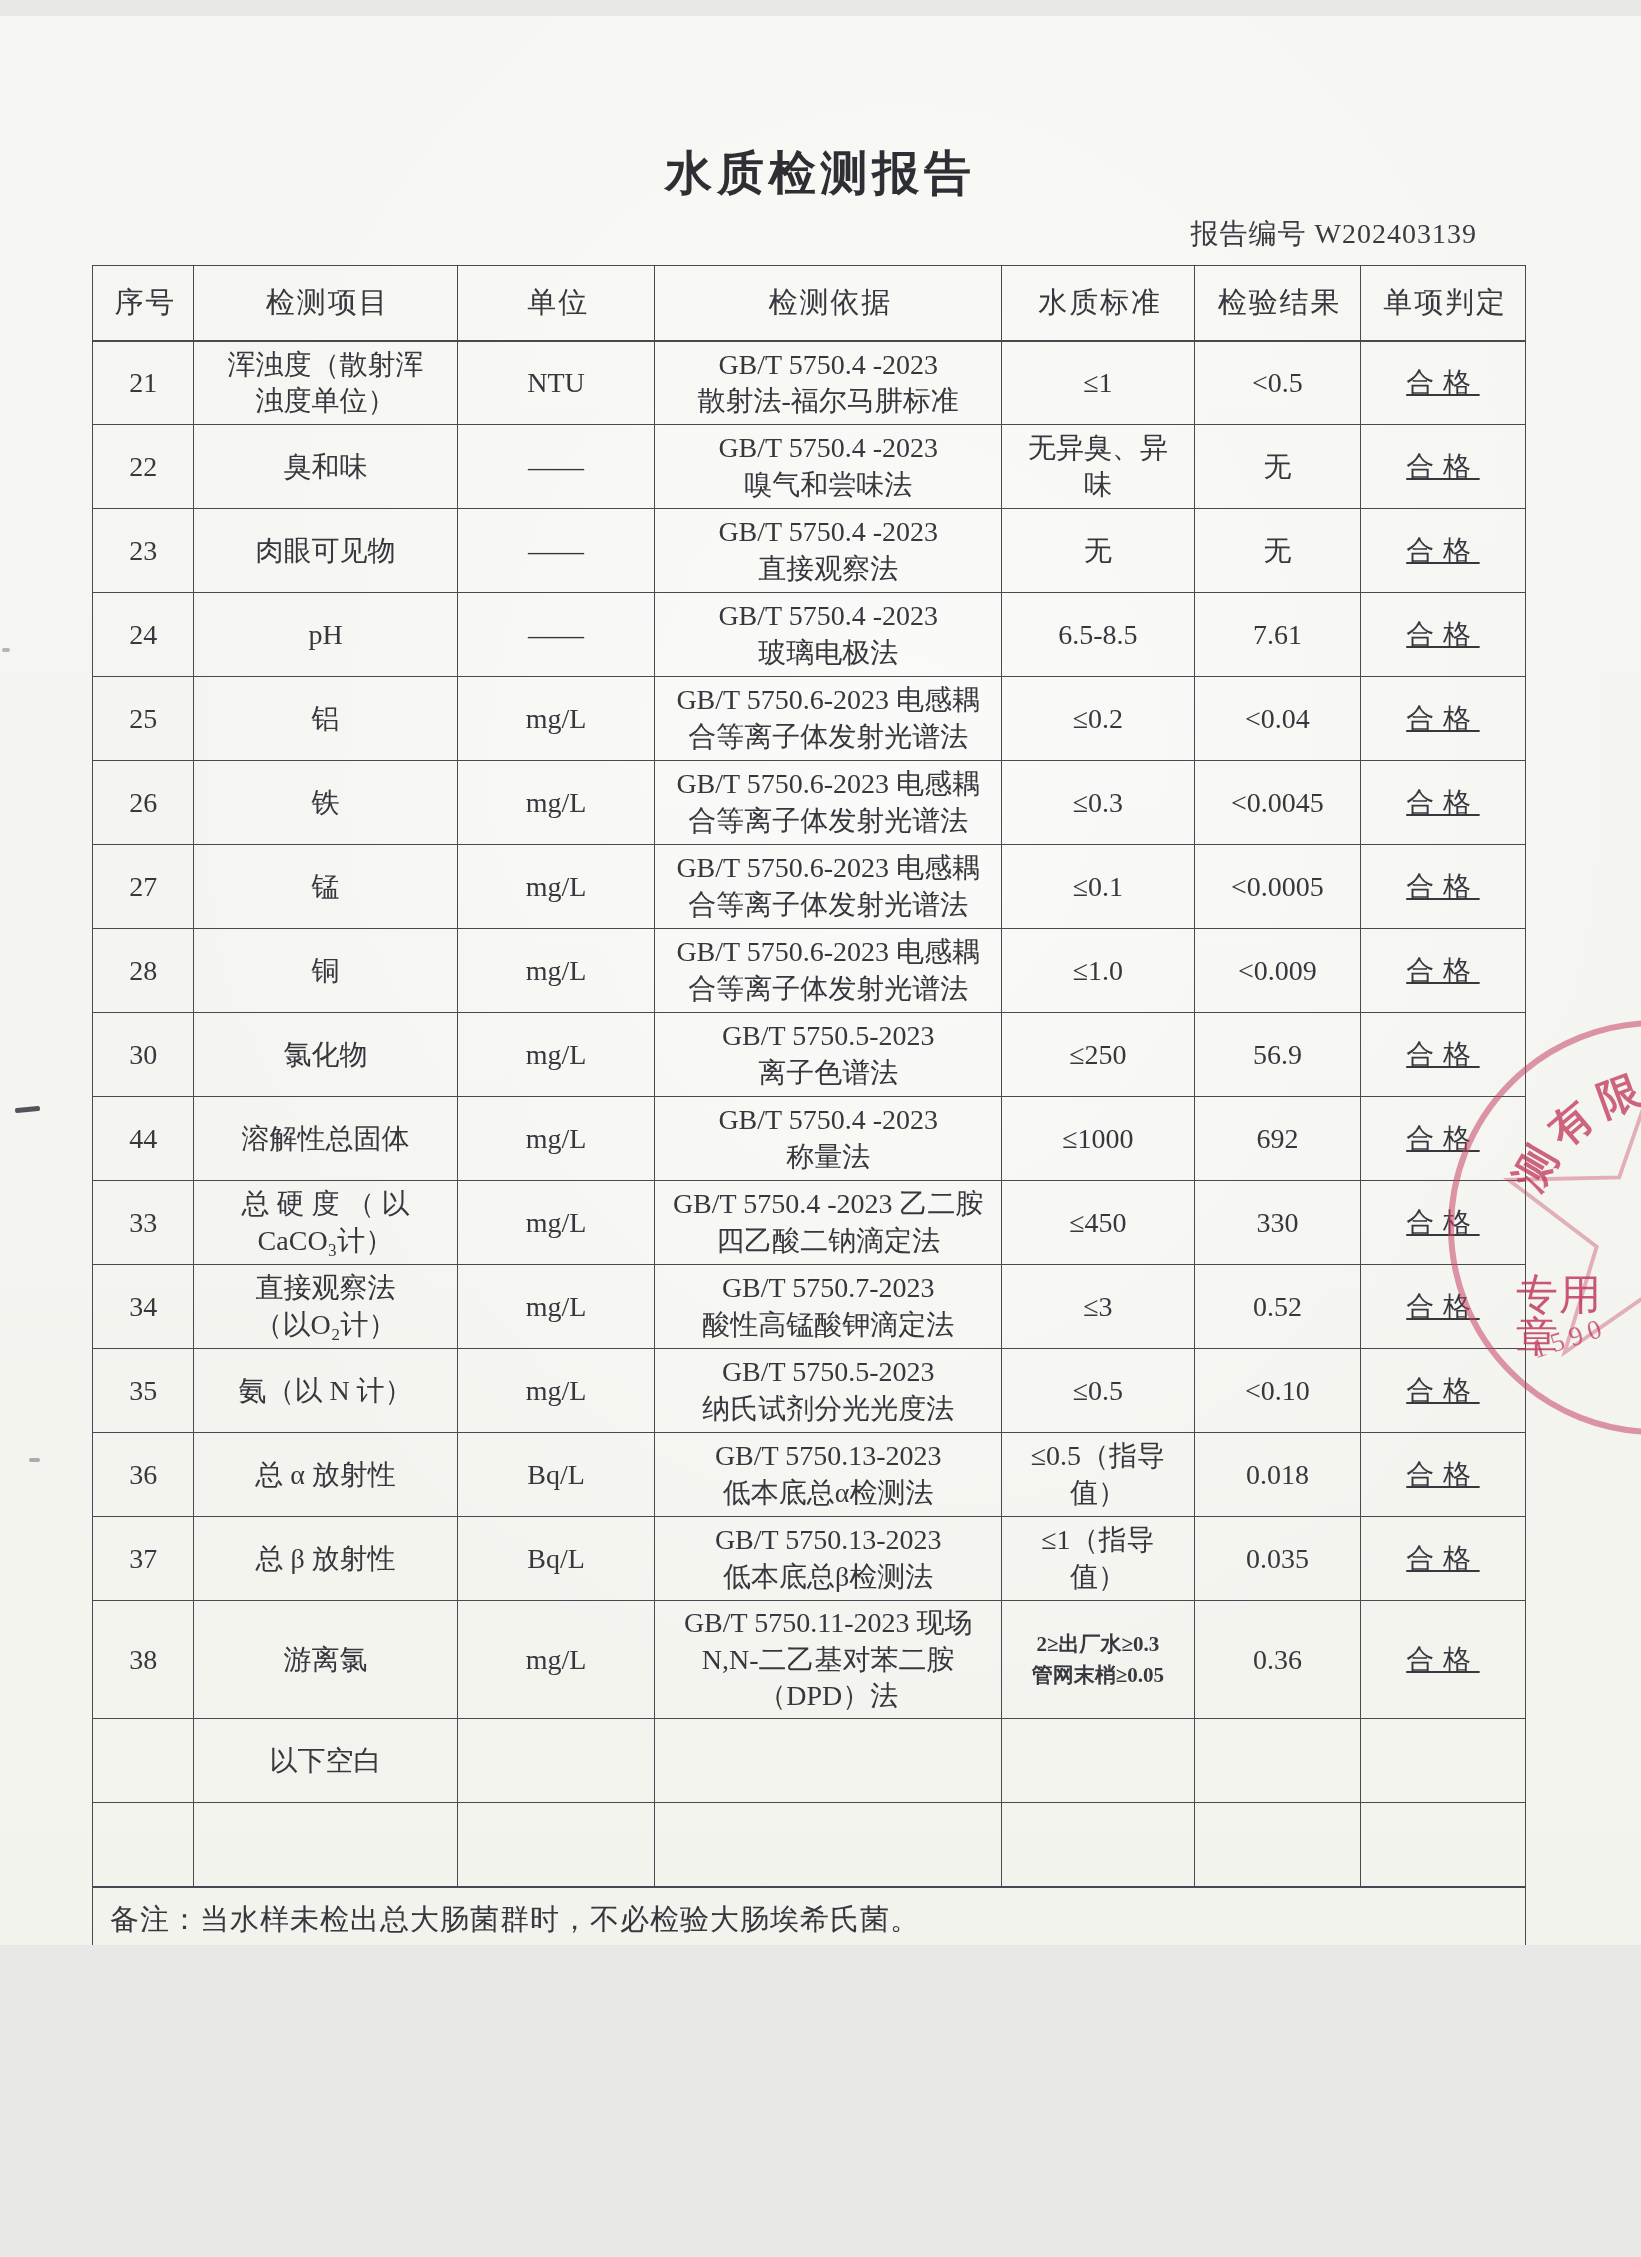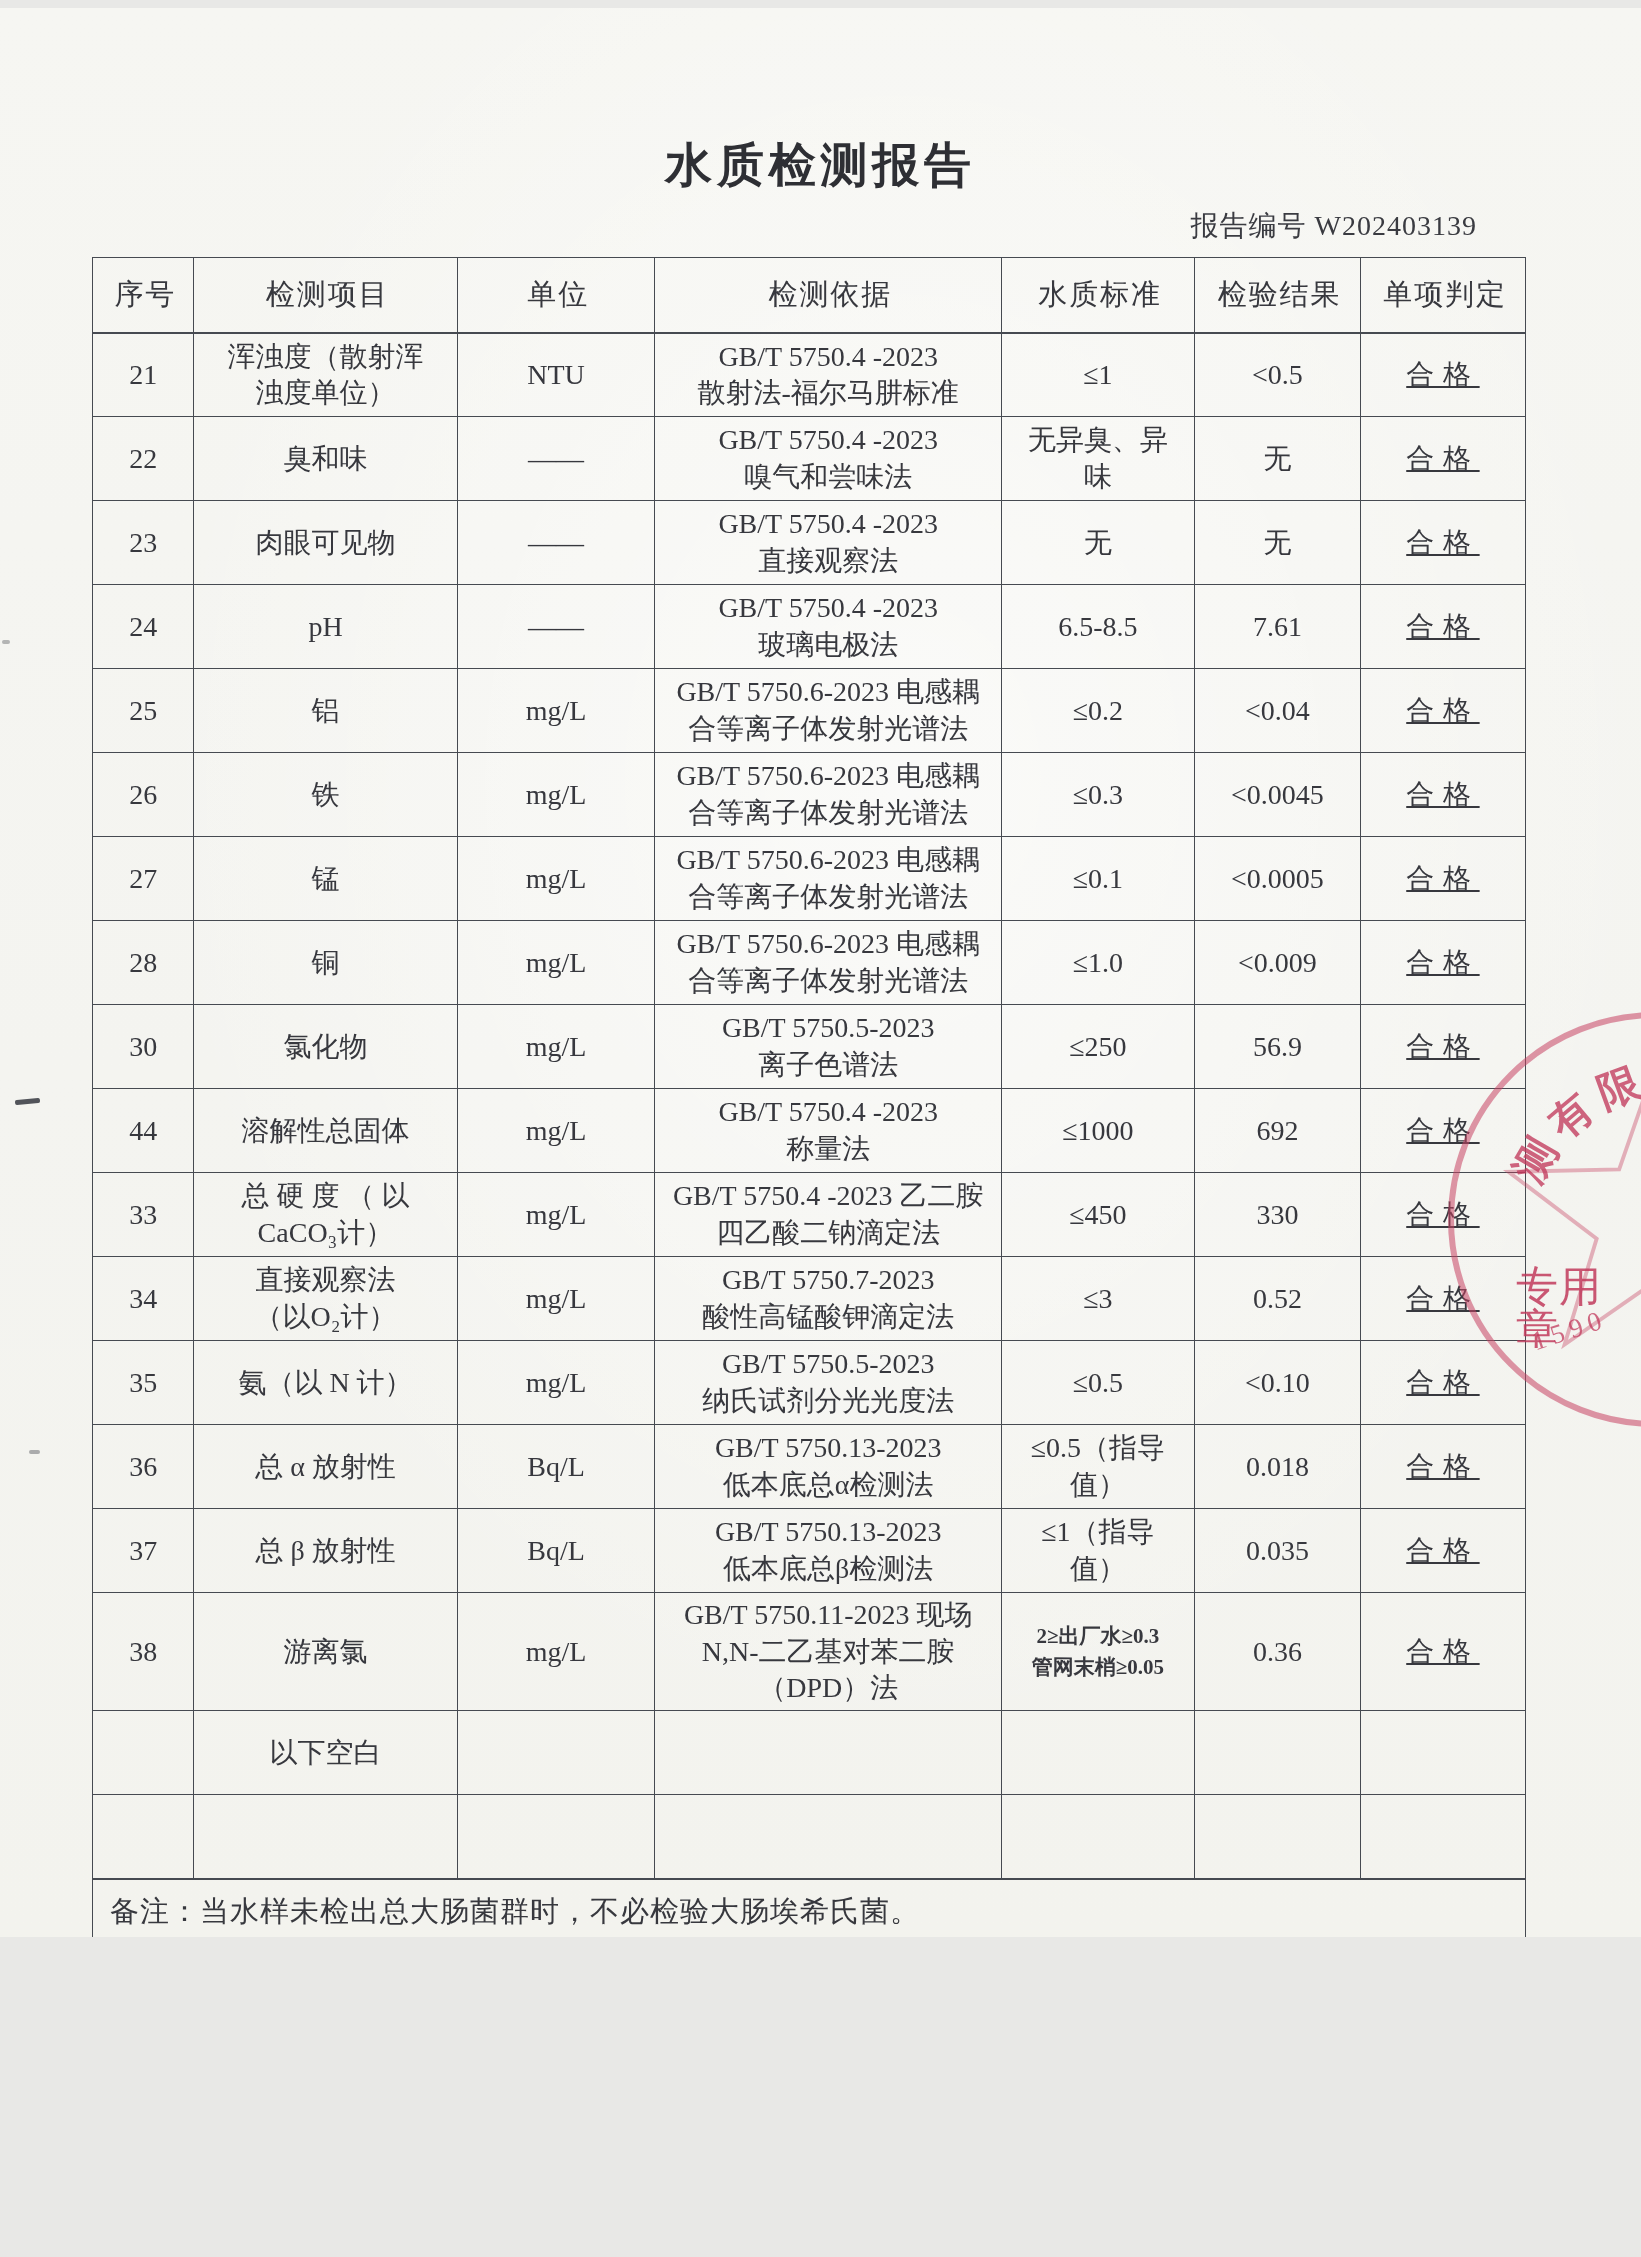--- a/index.html
+++ b/index.html
@@ -1,19 +1,19 @@
 <!DOCTYPE html>
 <html><head>
 <meta charset="utf-8">
 <style>
   html,body{margin:0;padding:0;background:#e8e8e6;}
   .page{
     position:relative;
     width:1641px;height:1929px;
-    margin:8px auto;
+    margin:16px auto;
     background:
       radial-gradient(ellipse at 55% 40%, rgba(255,255,255,0.55), rgba(0,0,0,0) 60%),
       linear-gradient(180deg,#f6f6f2 0%,#f4f4f0 55%,#f3f3ee 100%);
     overflow:hidden;
     font-family:"Liberation Serif","DejaVu Serif",serif;
     color:#34353b;
   }
   .title{
     position:absolute;top:126px;left:0;width:100%;
     text-align:center;font-size:47px;font-weight:bold;letter-spacing:4.8px;

